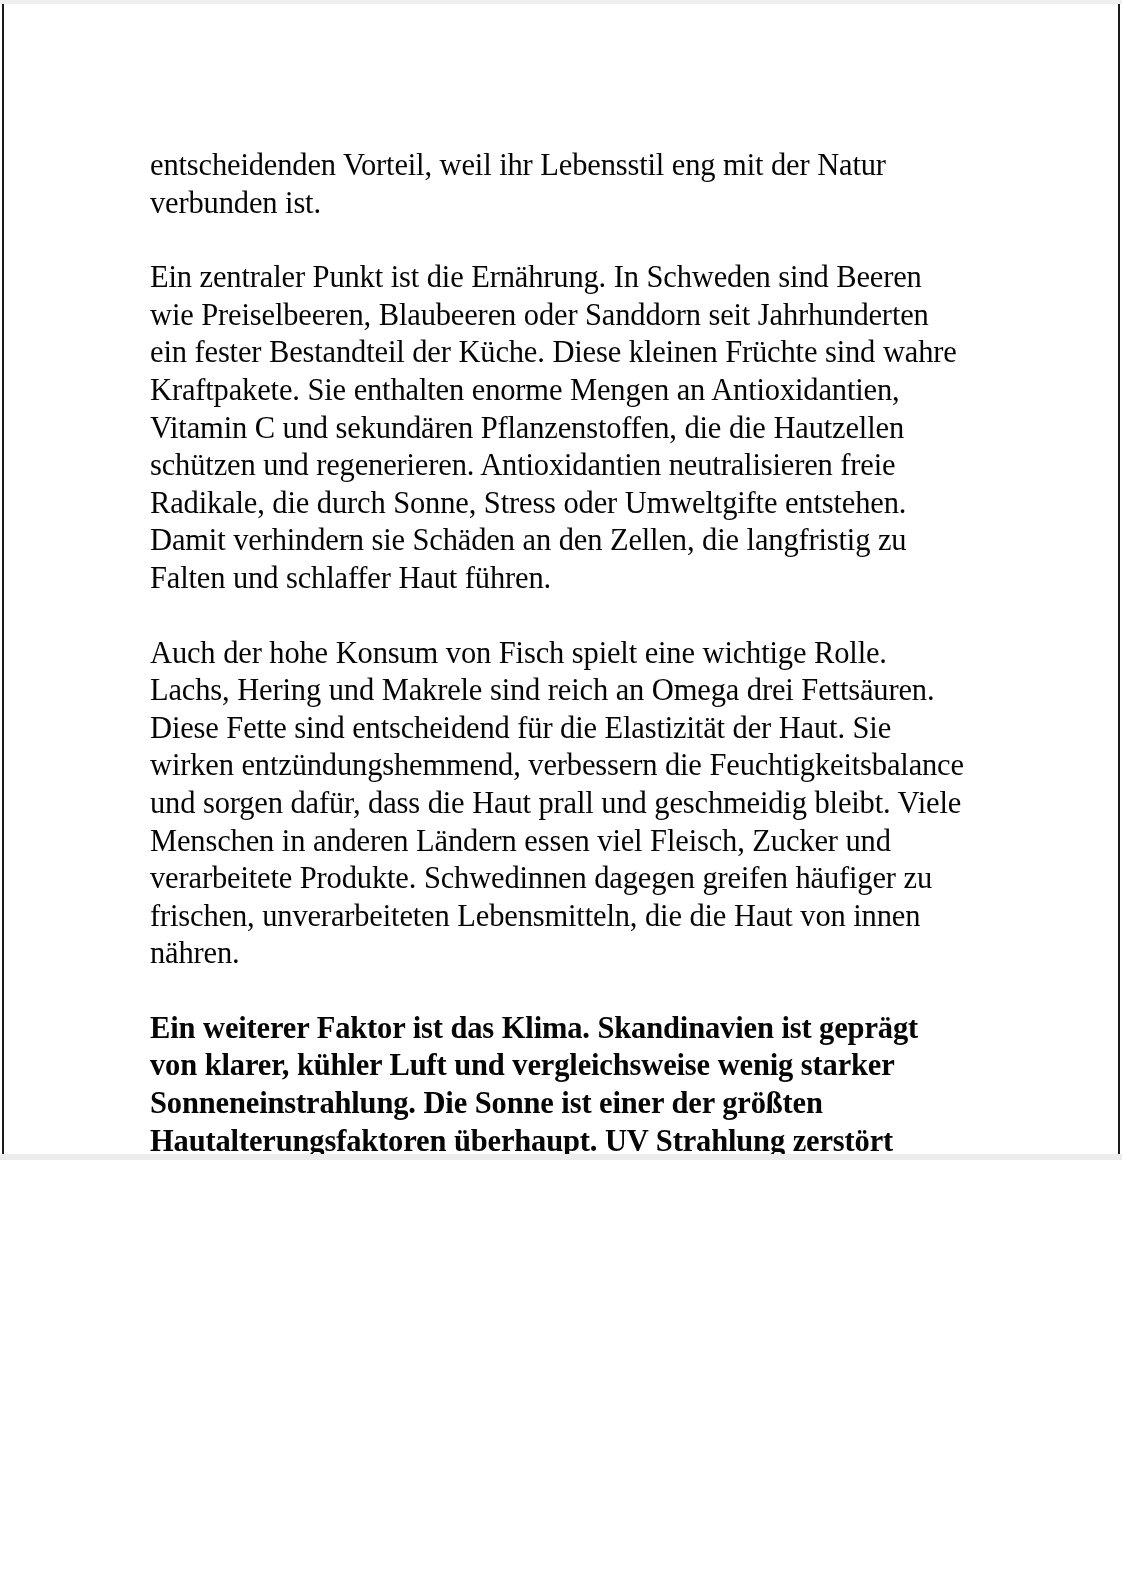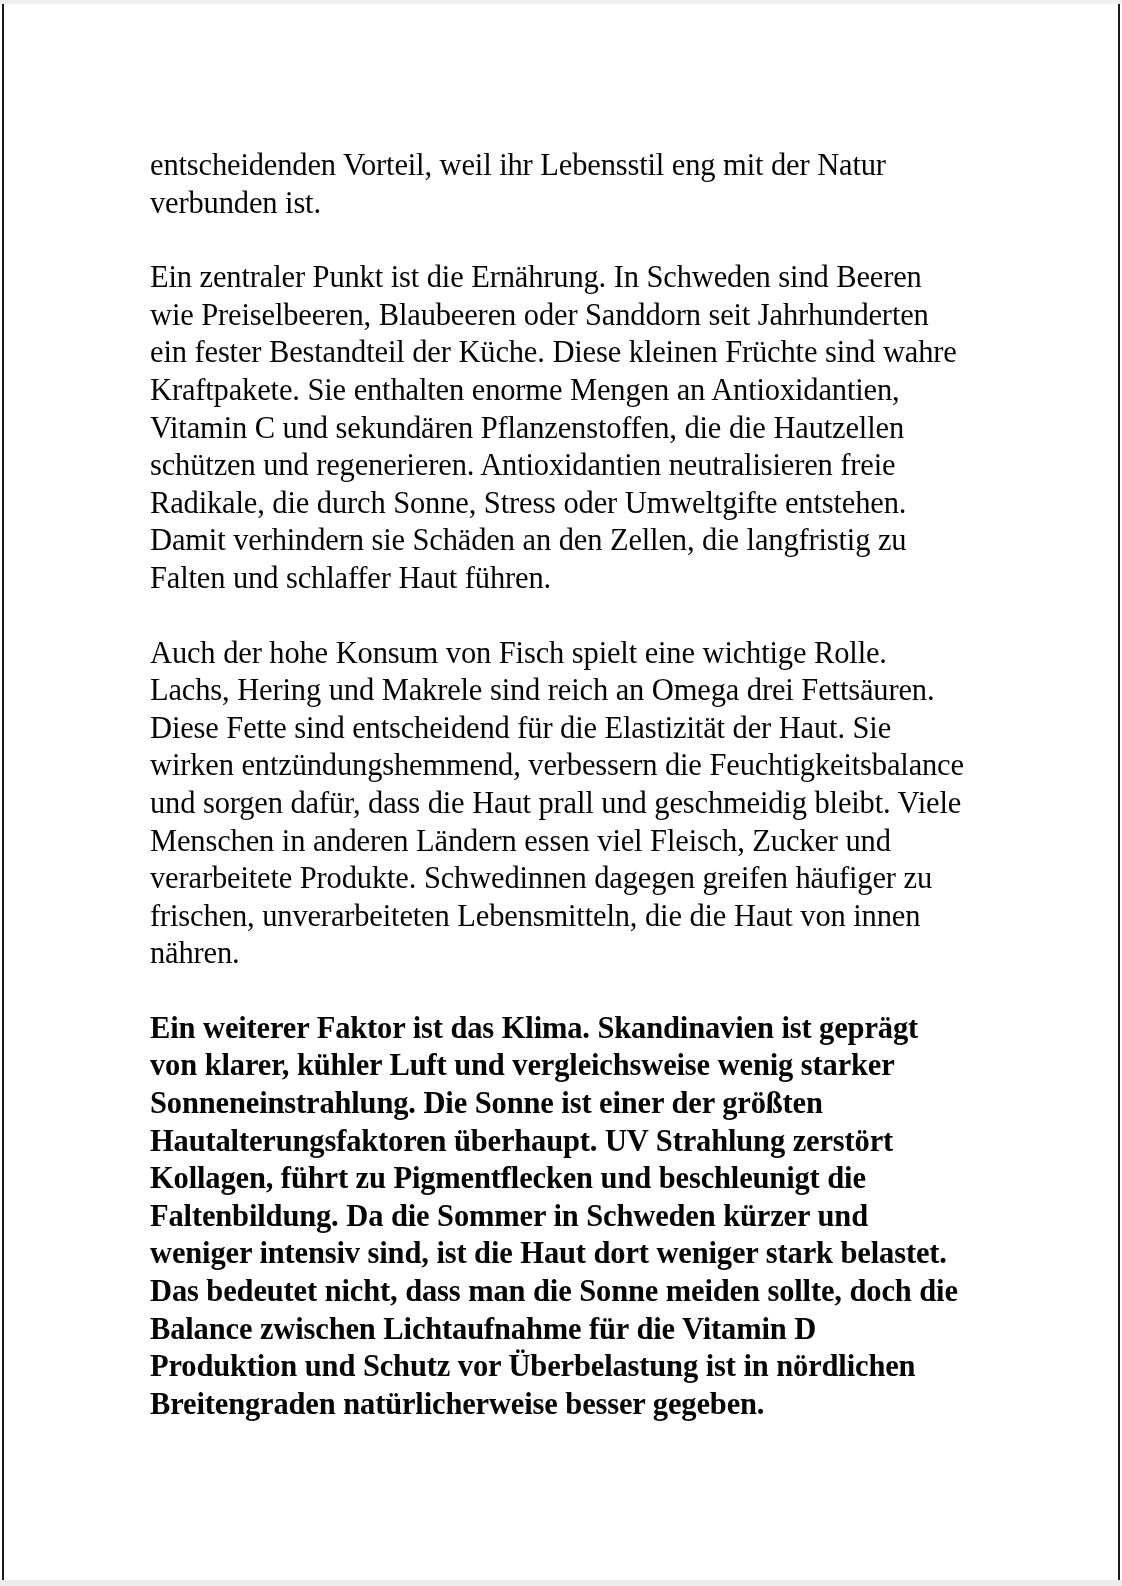--- a/index.html
+++ b/index.html
@@ -8,21 +8,21 @@
     padding: 0;
     background: #ffffff;
   }
   body {
     font-family: "Liberation Serif", "DejaVu Serif", serif;
   }
 
   .page-viewport {
     position: relative;
     width: 1122px;
-    height: 1586px;
+    height: 1160px;
     background: #ffffff;
     overflow: hidden;
     box-sizing: border-box;
   }
 
   
   .edge-strip-top {
     position: absolute;
     top: 0; left: 0;
     width: 1122px;

